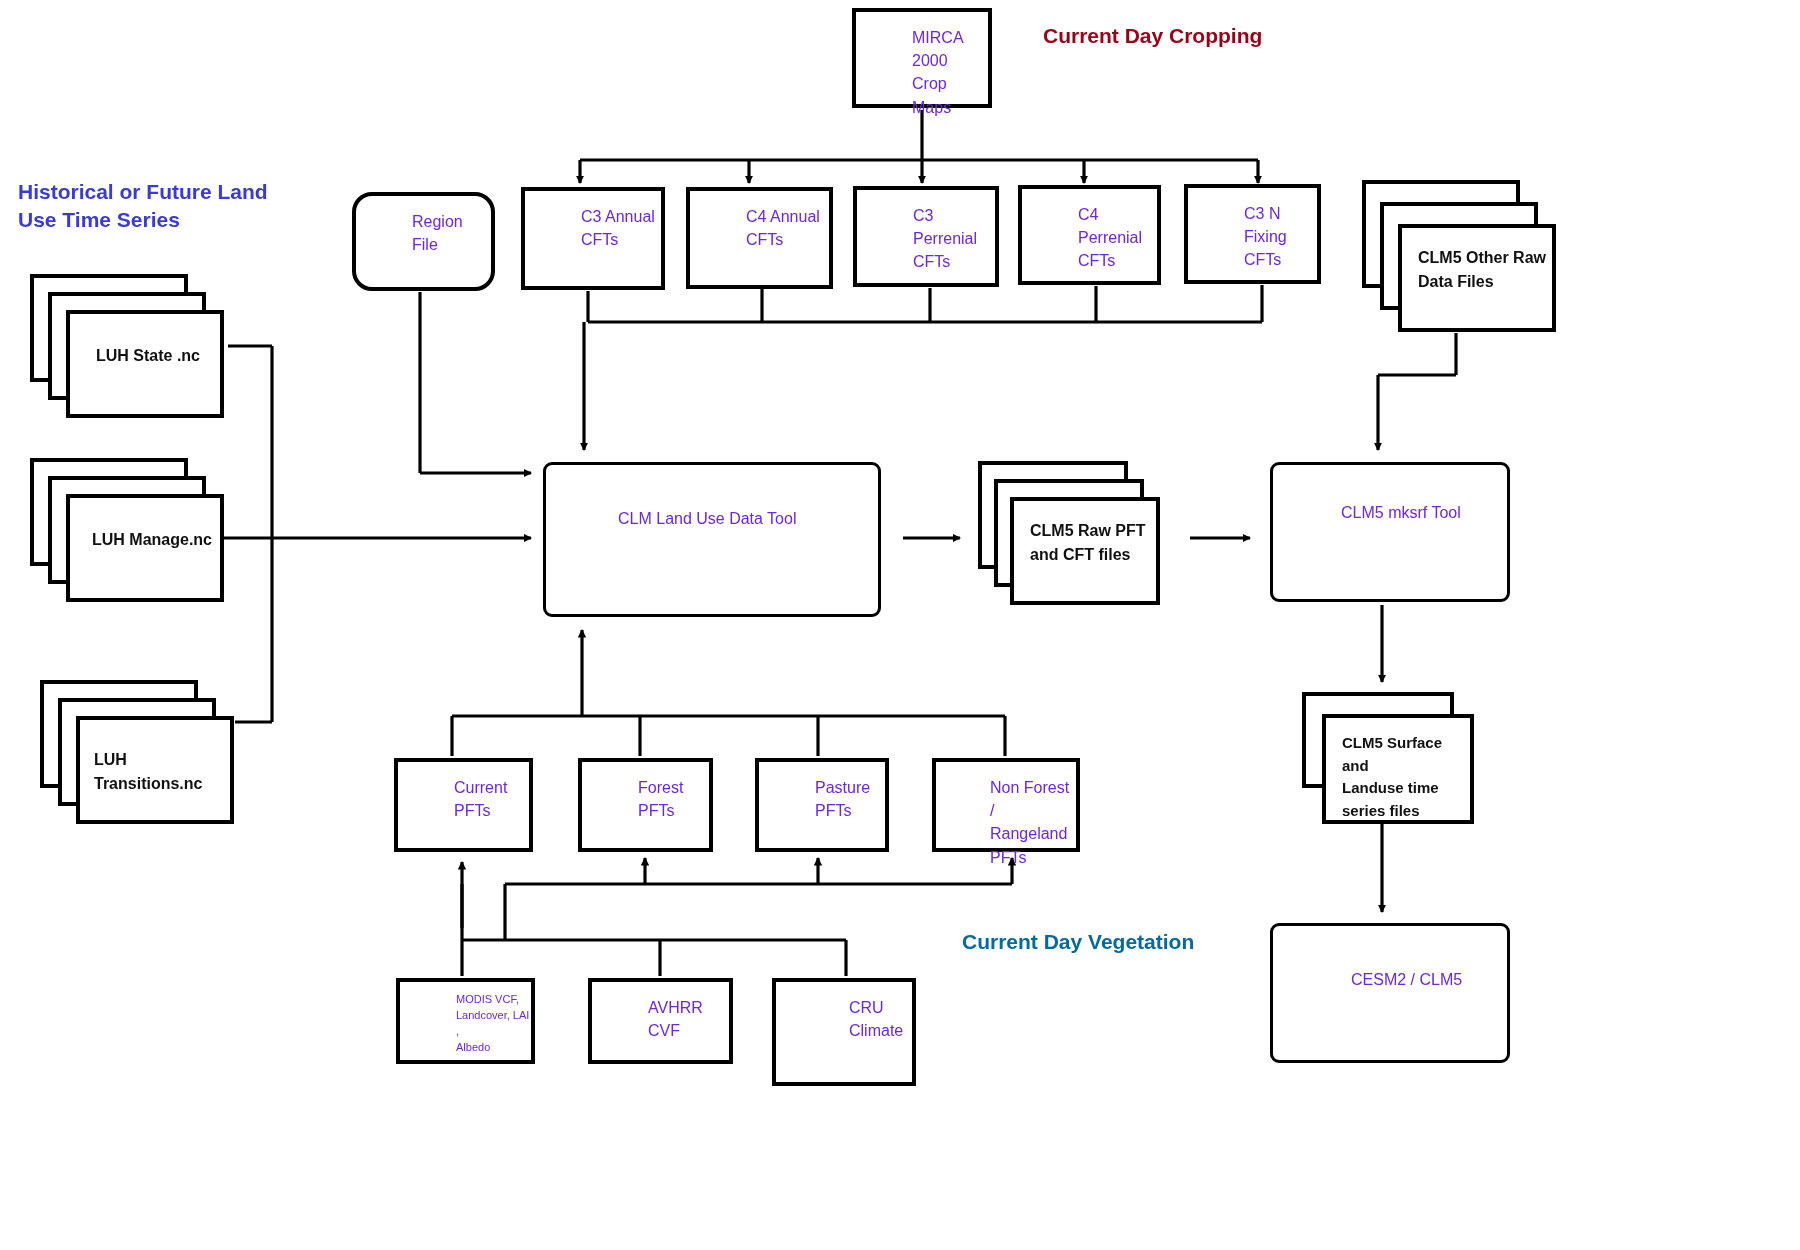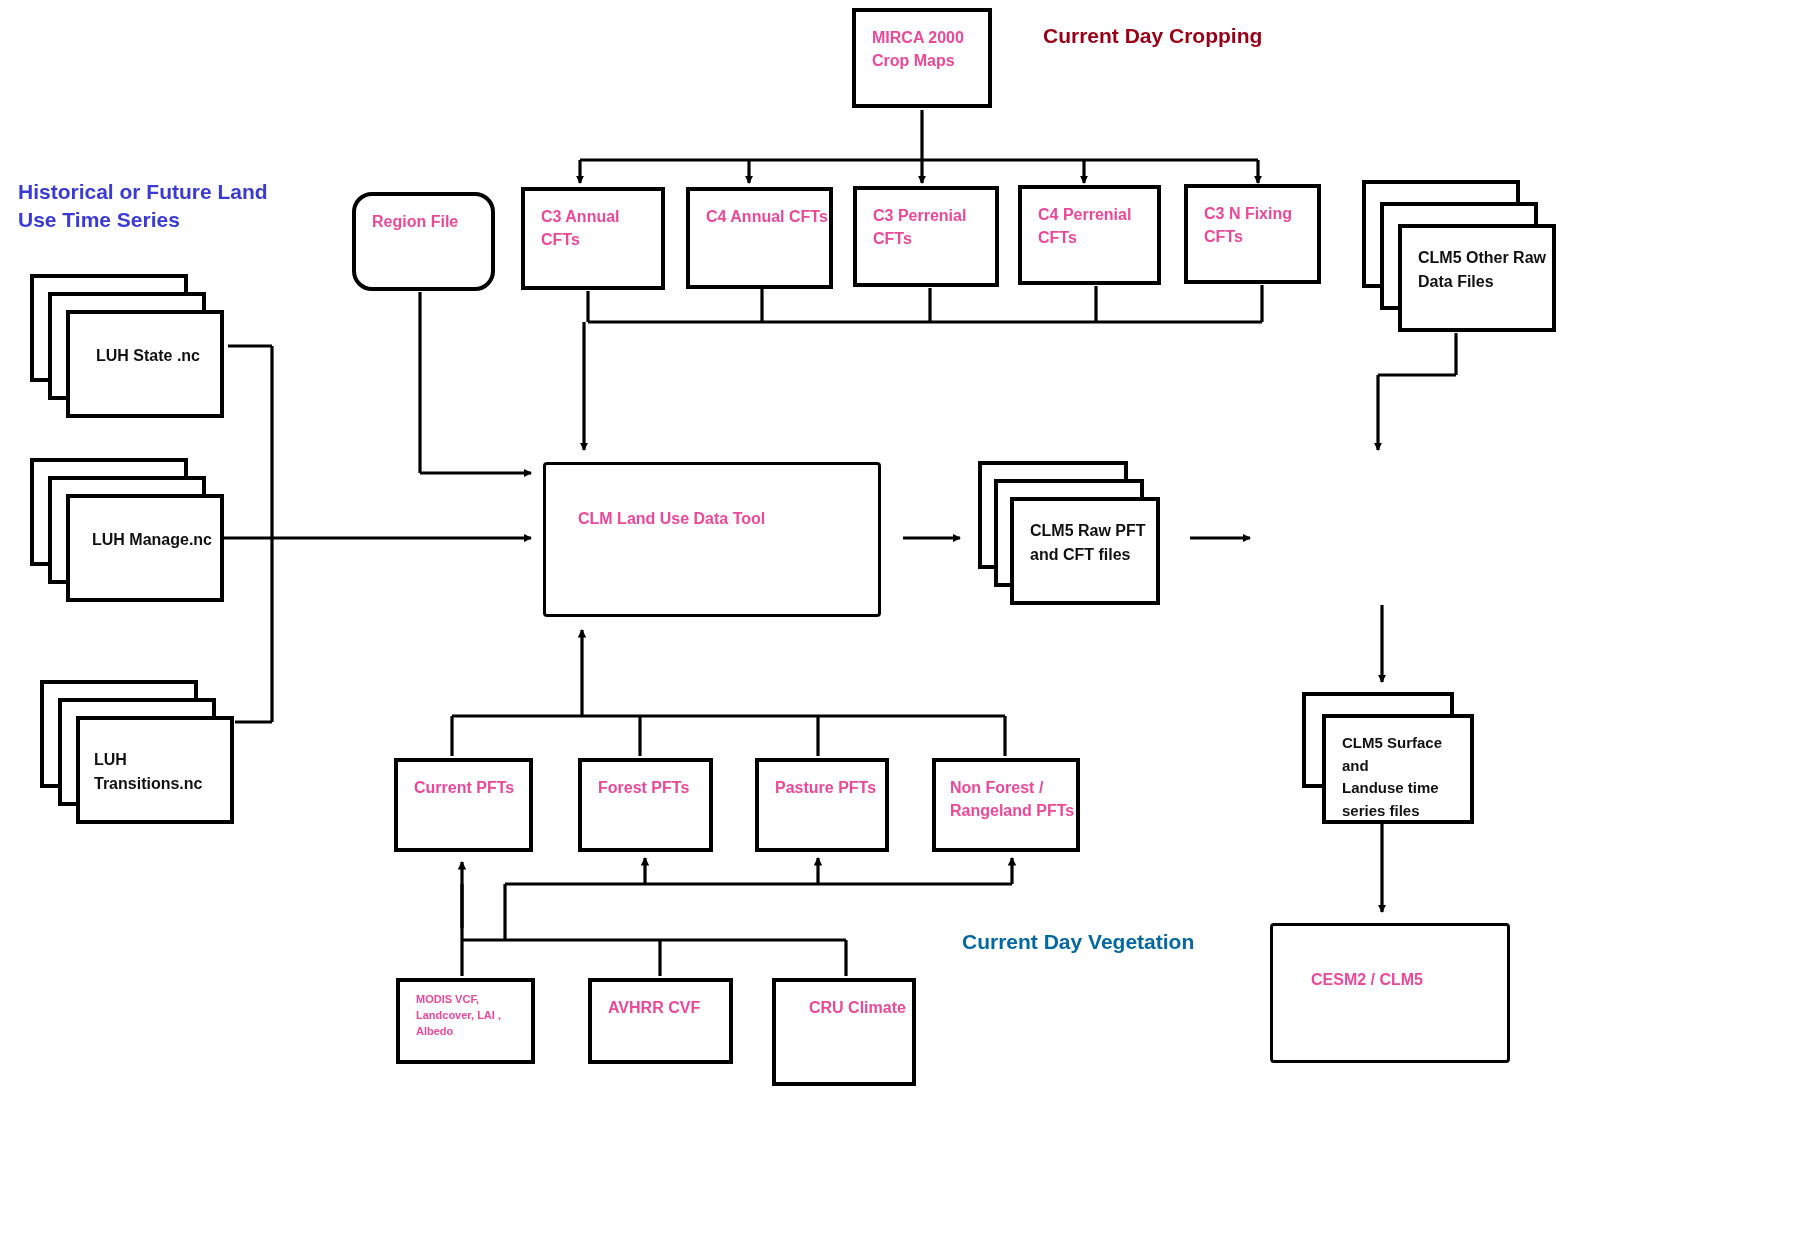--- a/index.html
+++ b/index.html
@@ -3,23 +3,23 @@
 <meta charset="utf-8">
 <style>
   html,body{margin:0;padding:0;background:#ffffff;}
   body{width:1800px;height:1250px;overflow:hidden;
        font-family:"Liberation Sans", sans-serif;}
   #stage{position:relative;width:1800px;height:1250px;background:#fff;}
   svg#wires{position:absolute;left:0;top:0;width:1800px;height:1250px;}
 
   .node{position:absolute;box-sizing:border-box;background:#fff;
         border:4px solid #000;display:flex;align-items:flex-start;}
-  .node .lbl{font-size:16px;font-weight:bold;color:#ec4899;line-height:1.45;
-             padding:14px 0 0 16px;white-space:pre-line;}
-  .node.rounded{border-radius:4px;}
+  .node .lbl{font-size:16px;font-weight:normal;color:#6d28d9;line-height:1.45;
+             padding:14px 0 0 16px;white-space:pre-line;margin-left:40px;}
+  .node.rounded{border-radius:9px;}
   .node.thin{border-width:3px;}
 
   
   .deck{position:absolute;}
   .deck .sheet{position:absolute;box-sizing:border-box;background:#fff;
                border:4px solid #000;}
   .deck .front{position:absolute;box-sizing:border-box;background:#fff;
                border:4px solid #000;display:flex;align-items:flex-start;}
   .deck .front .lbl{font-size:16px;font-weight:bold;color:#111;line-height:1.5;
                     padding:14px 0 0 16px;white-space:pre-line;}
@@ -159,20 +159,23 @@
     </div>
 
   <div class="node" style="left:1184px;top:184px;width:137px;height:100px;">
     <span class="lbl">C3 N Fixing CFTs</span>
     </div>
 
   <div class="node rounded thin" style="left:543px;top:462px;width:338px;height:155px;">
     <span class="lbl" style="padding-top:42px;padding-left:32px;">CLM Land Use Data Tool</span>
     </div>
 
+  <div class="node rounded thin" style="left:1270px;top:462px;width:240px;height:140px;">
+    <span class="lbl" style="padding-top:36px;padding-left:28px;">CLM5 mksrf Tool</span>
+    </div>
 
   <div class="node rounded thin" style="left:1270px;top:923px;width:240px;height:140px;">
     <span class="lbl" style="padding-top:42px;padding-left:38px;">CESM2 / CLM5</span>
     </div>
 
   <div class="node" style="left:394px;top:758px;width:139px;height:94px;">
     <span class="lbl">Current PFTs</span>
     </div>
 
   <div class="node" style="left:578px;top:758px;width:135px;height:94px;">

